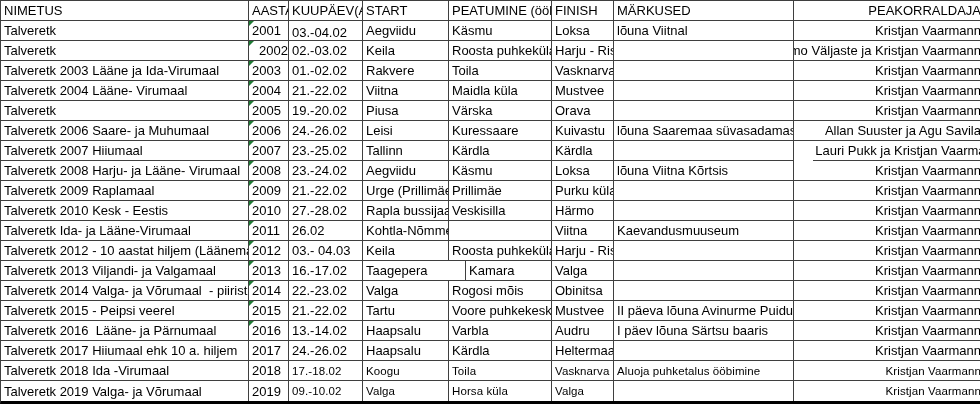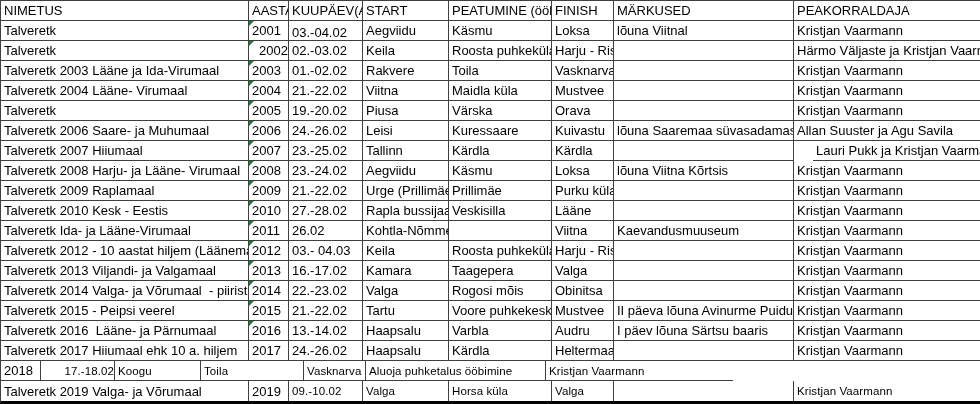--- a/index.html
+++ b/index.html
@@ -11,21 +11,21 @@
     font-family:"Liberation Sans",sans-serif;font-size:13px;
     overflow:hidden;
   }
   .trow{flex:1;display:flex;min-height:0;}
   .cell{
     box-sizing:border-box;position:relative;
     border-right:1px solid #3f3f3f;border-bottom:1px solid #3f3f3f;
     display:flex;align-items:center;
     padding-left:3px;overflow:hidden;
   }
-  .cell:last-child{border-right:none;}
+  .cell:last-child{border-right:none;justify-content:flex-end;}
   .trow:last-child .cell{border-bottom:none;}
   .cell-text{white-space:pre;display:block;}
   .trow.alt .cell:not(.col-nimetus):not(.col-aasta){font-size:11.5px;letter-spacing:.1px;}
   .flag{
     position:absolute;top:0;left:0;width:0;height:0;
     border-top:5px solid #1e7b34;border-right:5px solid transparent;
   }
 </style>
 </head>
 <body>
@@ -311,21 +311,21 @@
       <div class="cell col-kuupaev" style="width: 74px; flex: 0 0 74px;">
         <span class="cell-text">27.-28.02</span>
       </div>
       <div class="cell col-start" style="width: 86px; flex: 0 0 86px;">
         <span class="cell-text">Rapla bussijaam</span>
       </div>
       <div class="cell col-peatumine" style="width: 103px; flex: 0 0 103px;">
         <span class="cell-text">Veskisilla</span>
       </div>
       <div class="cell col-finish" style="width: 62px; flex: 0 0 62px;">
-        <span class="cell-text">Lääne</span>
+        <span class="cell-text">Härmo</span>
       </div>
       <div class="cell col-markused" style="width: 180px; flex: 0 0 180px;">
         <span class="cell-text"></span>
       </div>
       <div class="cell col-peakorraldaja" style="width: 187px; flex: 0 0 187px;">
         <span class="cell-text">Kristjan Vaarmann</span>
       </div>
     </div>
     <div class="trow">
       <div class="cell col-nimetus" style="width: 248px; flex: 0 0 248px;">
@@ -385,26 +385,26 @@
       <div class="cell col-nimetus" style="width: 248px; flex: 0 0 248px;">
         <span class="cell-text">Talveretk 2013 Viljandi- ja Valgamaal</span>
       </div>
       <div class="cell col-aasta" style="width: 40px; flex: 0 0 40px;">
         <span class="cell-text">2013</span>
         <span class="flag"></span>
       </div>
       <div class="cell col-kuupaev" style="width: 74px; flex: 0 0 74px;">
         <span class="cell-text">16.-17.02</span>
       </div>
+      <div class="cell col-peatumine" style="width: 103px; flex: 0 0 103px;">
+        <span class="cell-text">Taagepera</span>
+      </div>
       <div class="cell col-start" style="width: 86px; flex: 0 0 86px;">
         <span class="cell-text">Kamara</span>
       </div>
-      <div class="cell col-peatumine" style="width: 103px; flex: 0 0 103px;">
-        <span class="cell-text">Taagepera</span>
-      </div>
       <div class="cell col-finish" style="width: 62px; flex: 0 0 62px;">
         <span class="cell-text">Valga</span>
       </div>
       <div class="cell col-markused" style="width: 180px; flex: 0 0 180px;">
         <span class="cell-text"></span>
       </div>
       <div class="cell col-peakorraldaja" style="width: 187px; flex: 0 0 187px;">
         <span class="cell-text">Kristjan Vaarmann</span>
       </div>
     </div>
@@ -509,24 +509,27 @@
         <span class="cell-text">Heltermaa</span>
       </div>
       <div class="cell col-markused" style="width: 180px; flex: 0 0 180px;">
         <span class="cell-text"></span>
       </div>
       <div class="cell col-peakorraldaja" style="width: 187px; flex: 0 0 187px;">
         <span class="cell-text">Kristjan Vaarmann</span>
       </div>
     </div>
     <div class="trow alt">
+      <div class="cell col-nimetus" style="width: 248px; flex: 0 0 248px;">
+        <span class="cell-text">Talveretk 2018 Ida -Virumaal</span>
+      </div>
       <div class="cell col-aasta" style="width: 40px; flex: 0 0 40px;">
         <span class="cell-text">2018</span>
       </div>
-      <div class="cell col-kuupaev" style="width: 74px; flex: 0 0 74px; justify-content: flex-end;">
+      <div class="cell col-kuupaev" style="width: 74px; flex: 0 0 74px;">
         <span class="cell-text">17.-18.02</span>
       </div>
       <div class="cell col-start" style="width: 86px; flex: 0 0 86px;">
         <span class="cell-text">Koogu</span>
       </div>
       <div class="cell col-peatumine" style="width: 103px; flex: 0 0 103px;">
         <span class="cell-text">Toila</span>
       </div>
       <div class="cell col-finish" style="width: 62px; flex: 0 0 62px;">
         <span class="cell-text">Vasknarva</span>

